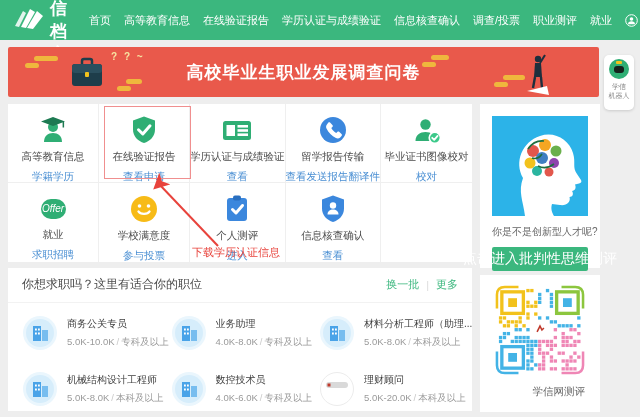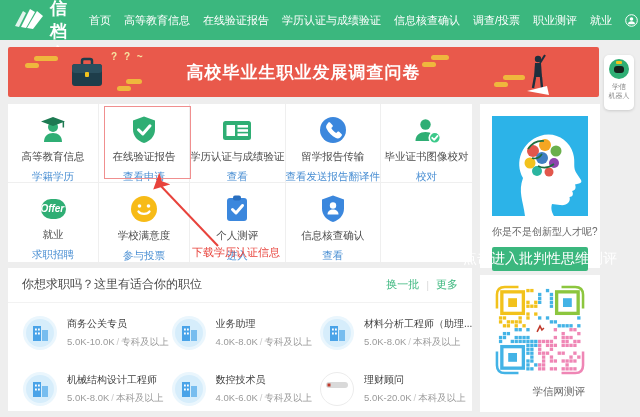--- a/index.html
+++ b/index.html
@@ -33,21 +33,21 @@
   .panel{background:#fff;position:absolute}
   .panel-main{left:8px;top:104px;width:464px;height:158px}
   .grid-services{display:grid;grid-template-columns:repeat(5,1fr);grid-auto-rows:79px;width:100%;height:100%}
   .cell{display:flex;flex-direction:column;align-items:center;box-sizing:border-box;padding-top:11px;border-right:1px solid #efefef}
   .cell:nth-child(5n){border-right:none}
   .cell:nth-child(-n+5){border-bottom:1px solid #efefef}
   .ic{height:32px;display:flex;align-items:center;justify-content:center}
   .cell-title{font-size:10.5px;color:#4d4d4d;margin-top:5px;white-space:nowrap}
   .cell-links{margin-top:6px;display:flex;gap:0}
   .cell-links a{color:#4a8fd3;font-size:10.5px;white-space:nowrap}
-  .offer-badge{width:25px;height:20px;border-radius:10px;background:#2fae74;color:#fff;font-size:10px;font-style:italic;font-weight:bold;line-height:20px;text-align:left}
+  .offer-badge{width:25px;height:20px;border-radius:10px;background:#2fae74;color:#fff;font-size:10px;font-style:italic;font-weight:normal;line-height:20px;text-align:center}
 
   
   .hl-box{position:absolute;left:104px;top:106px;width:85px;height:71px;border:1px solid #f08f8f;pointer-events:none}
   .annot-text{position:absolute;left:192px;top:245px;color:#e8433c;font-size:11px;white-space:nowrap}
   .annot-arrow{position:absolute;left:140px;top:172px;pointer-events:none}
 
   
   .panel-jobs{left:8px;top:268px;width:464px;height:143px}
   .jobs-head{display:flex;justify-content:space-between;align-items:center;padding:8px 14px 9px 14px;border-bottom:1px solid #f2f2f2}
   .jobs-title{font-size:12px;color:#4a4a4a}

